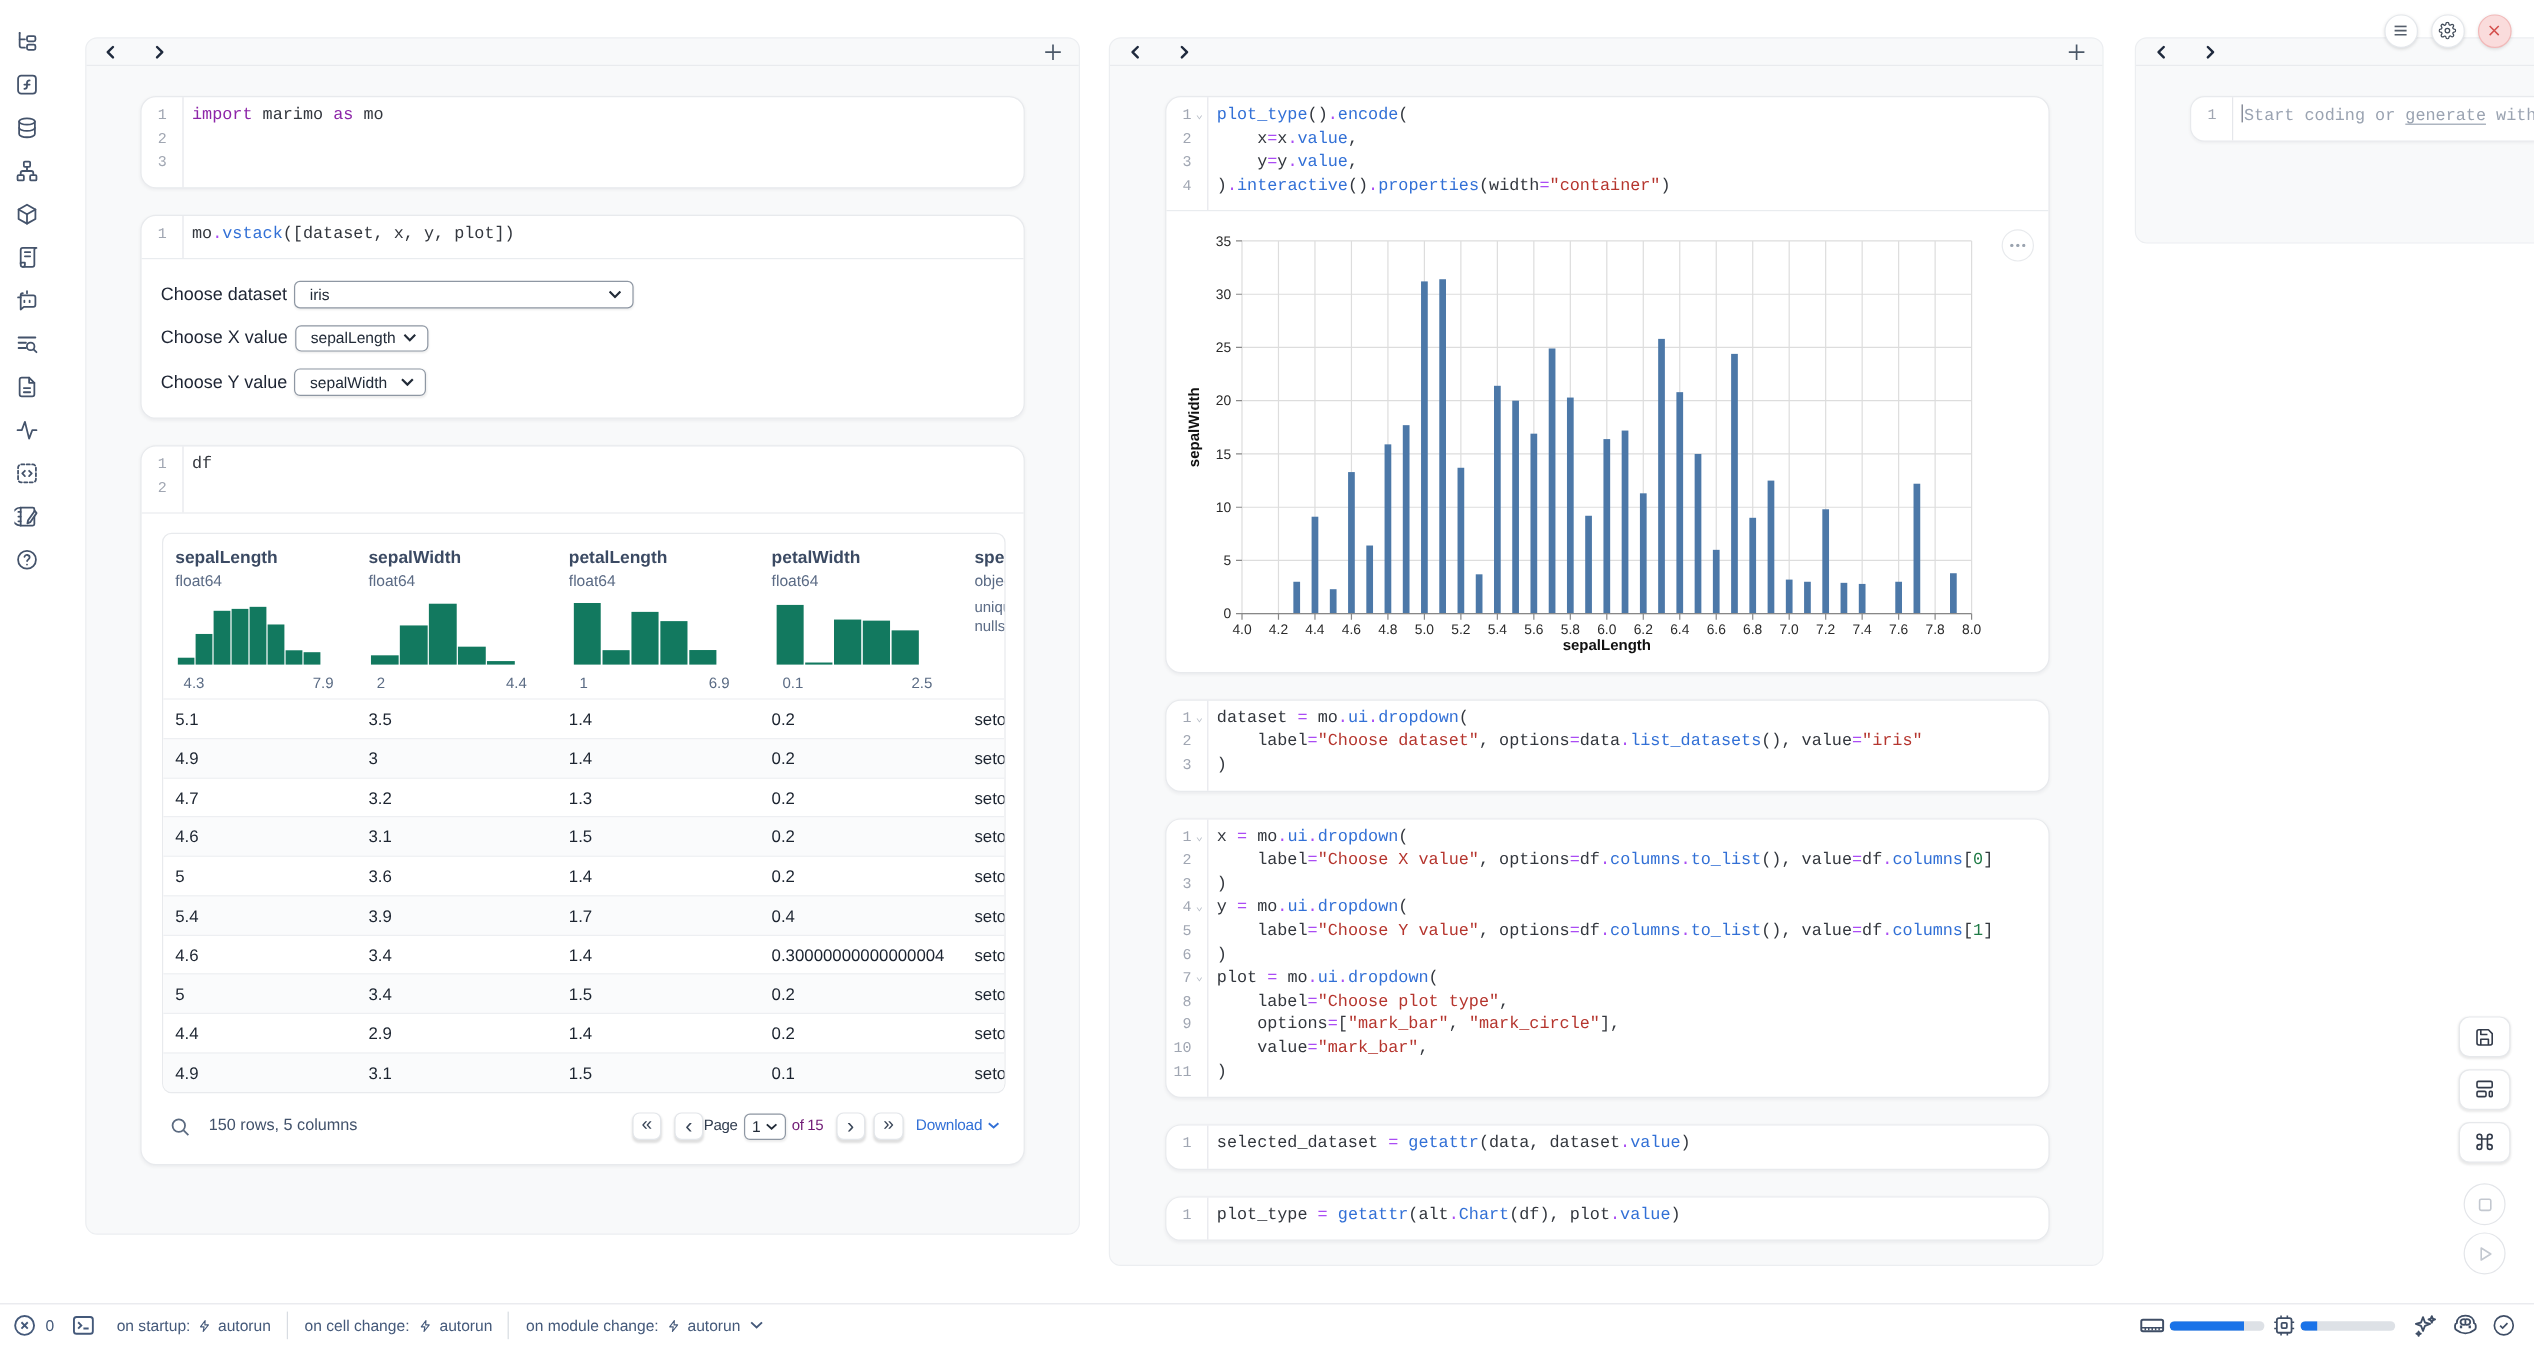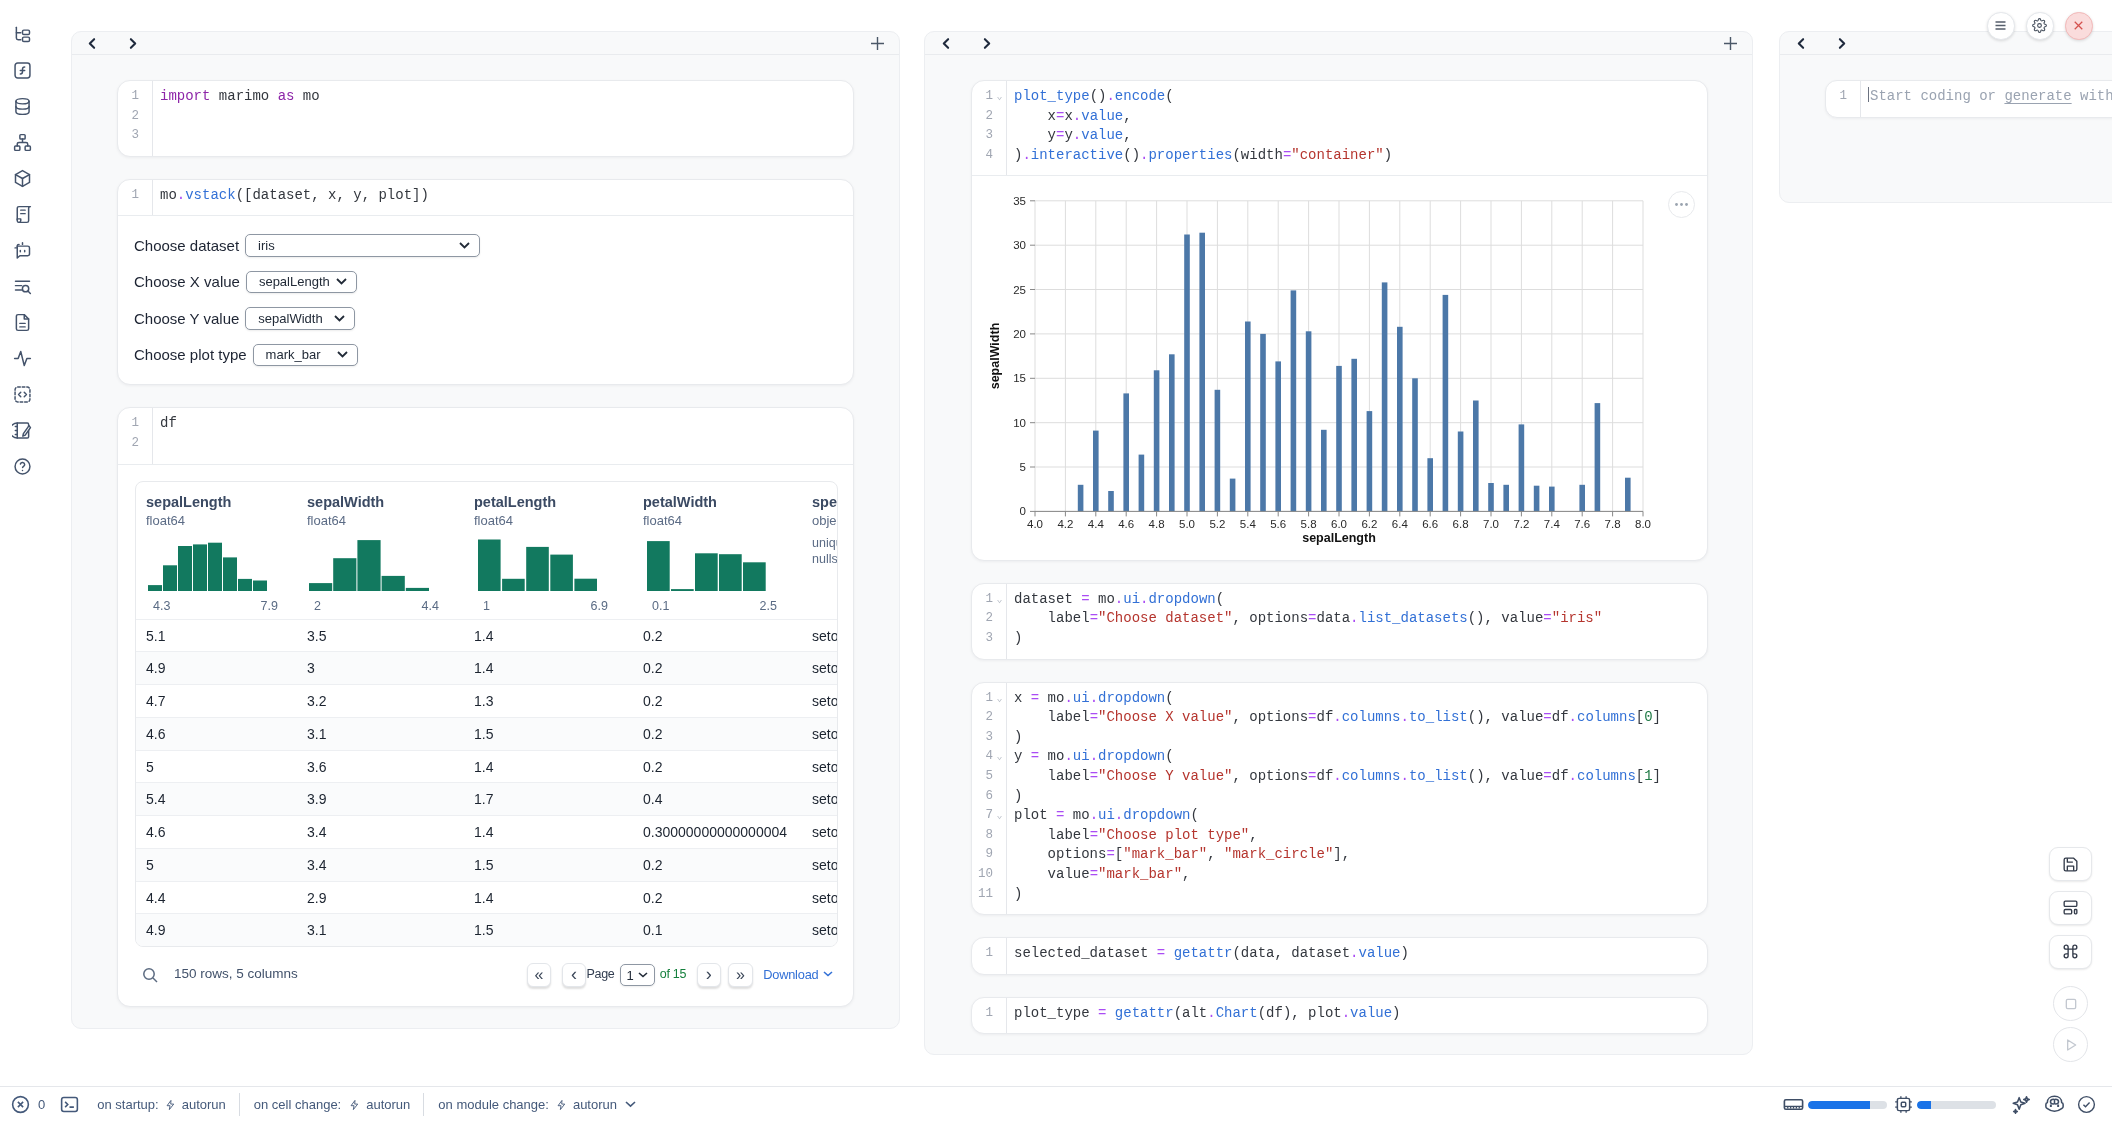--- a/index.html
+++ b/index.html
@@ -164,49 +164,40 @@
     <div class="cell">
         <div class="code">
           <div class="gut">
             <div class="lnr">1<span class="fold"></span></div>
           </div>
           <div class="src"><div class="cl">mo<span class="o">.</span><span class="f">vstack</span>([dataset, x, y, plot])</div></div>
         </div>
         <div class="out" style="padding:18px 0 18.4px 0">
 <div class="drow">
             <span class="dlab">Choose dataset</span>
-            <span class="sel" style="width:235px">
+            <span class="sel" style="width:283px">
               <span class="selt">iris</span>
               <svg class="selc" width="11" height="7" viewBox="0 0 11 7">
                 <path d="M1 1l4.5 4.5L10 1" fill="none" stroke="#222b38" stroke-width="1.8"></path>
               </svg>
             </span>
           </div>
 <div class="drow">
             <span class="dlab">Choose X value</span>
             <span class="sel" style="width:111px">
               <span class="selt">sepalLength</span>
               <svg class="selc" width="11" height="7" viewBox="0 0 11 7">
                 <path d="M1 1l4.5 4.5L10 1" fill="none" stroke="#222b38" stroke-width="1.8"></path>
               </svg>
             </span>
           </div>
 <div class="drow">
             <span class="dlab">Choose Y value</span>
             <span class="sel" style="width:110px">
               <span class="selt">sepalWidth</span>
-              <svg class="selc" width="11" height="7" viewBox="0 0 11 7">
-                <path d="M1 1l4.5 4.5L10 1" fill="none" stroke="#222b38" stroke-width="1.8"></path>
-              </svg>
-            </span>
-          </div>
-<div class="drow">
-            <span class="dlab">Choose plot type</span>
-            <span class="sel" style="width:105px">
-              <span class="selt">mark_bar</span>
               <svg class="selc" width="11" height="7" viewBox="0 0 11 7">
                 <path d="M1 1l4.5 4.5L10 1" fill="none" stroke="#222b38" stroke-width="1.8"></path>
               </svg>
             </span>
           </div>
 </div>
       </div>
     <div class="cell">
         <div class="code">
           <div class="gut">
@@ -354,21 +345,21 @@
               <circle cx="7" cy="7" r="5.2" fill="none" stroke="#5b6a80" stroke-width="1.5"></circle>
               <path d="M11 11l4 4" stroke="#5b6a80" stroke-width="1.5"></path>
             </svg>
   <span style="position:absolute;left:56px;top:19px">150 rows, 5 columns</span>
   <span class="pbtn" style="left:408.7px">«</span>
   <span class="pbtn" style="left:443.7px;font-size:18px">‹</span>
   <span style="position:absolute;left:468.5px;top:20px;color:#303c4f;font-size:12.5px;letter-spacing:-0.3px">Page</span>
   <span class="psel" style="left:501.6px">1<svg width="10" height="6" viewBox="0 0 10 6" style="margin-left:4px">
                 <path d="M1 1l4 3.5L9 1" fill="none" stroke="#222b38" stroke-width="1.6"></path>
               </svg></span>
-  <span style="position:absolute;left:541.8px;top:20px;color:#15803d;font-size:12.5px;letter-spacing:-0.3px">of 15</span>
+  <span style="position:absolute;left:541.8px;top:20px;color:#701a75;font-size:12.5px;letter-spacing:-0.3px">of 15</span>
   <span class="pbtn" style="left:578.6px;font-size:18px">›</span>
   <span class="pbtn" style="left:610.2px">»</span>
   <span class="dl" style="left:645.2px">Download<svg width="10" height="6" viewBox="0 0 10 6" style="margin-left:4px">
                 <path d="M1 1l4 3.5L9 1" fill="none" stroke="#3270d6" stroke-width="1.6"></path>
               </svg></span>
 </div>
 </div>
       </div>
   </div>
 </div>

